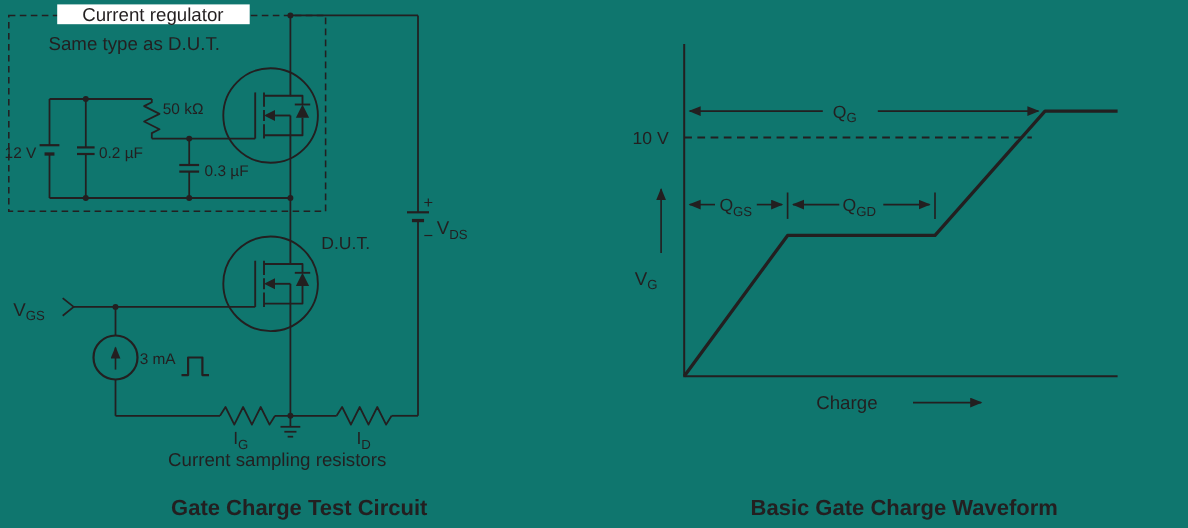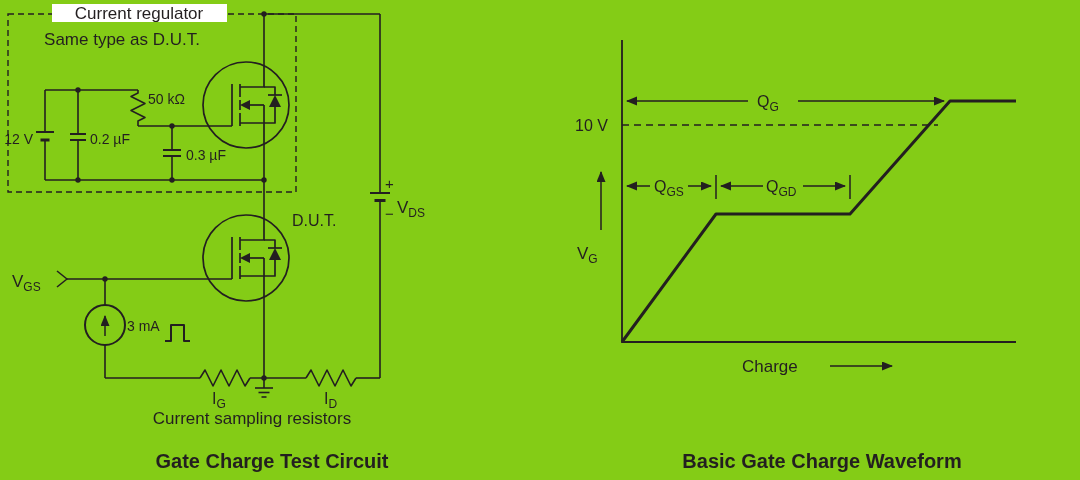--- a/index.html
+++ b/index.html
@@ -1,16 +1,16 @@
 <!DOCTYPE html>
 <html><head>
 <meta charset="utf-8">
 <style>
   html,body{margin:0;padding:0;background:#ffffff;}
-  .stage{width:1080px;height:480px;background:#84cc16;overflow:hidden;}
+  .stage{width:1080px;height:480px;background:#0f766e;overflow:hidden;}
   svg{display:block;}
   .wire{fill:none;stroke:#231f20;stroke-width:1.6;stroke-linejoin:round;}
   .comp{fill:none;stroke:#231f20;stroke-width:2;stroke-linejoin:round;}
   .plate-thick{fill:none;stroke:#231f20;stroke-width:3;}
   .dashbox{fill:none;stroke:#231f20;stroke-width:1.4;stroke-dasharray:6 4;}
   .dashline{fill:none;stroke:#231f20;stroke-width:1.6;stroke-dasharray:7 5;}
   .axis{fill:none;stroke:#231f20;stroke-width:1.8;}
   .curve{fill:none;stroke:#231f20;stroke-width:3;stroke-linejoin:round;}
   .arrowline{fill:none;stroke:#231f20;stroke-width:1.5;}
   .dot{fill:#231f20;stroke:none;}

